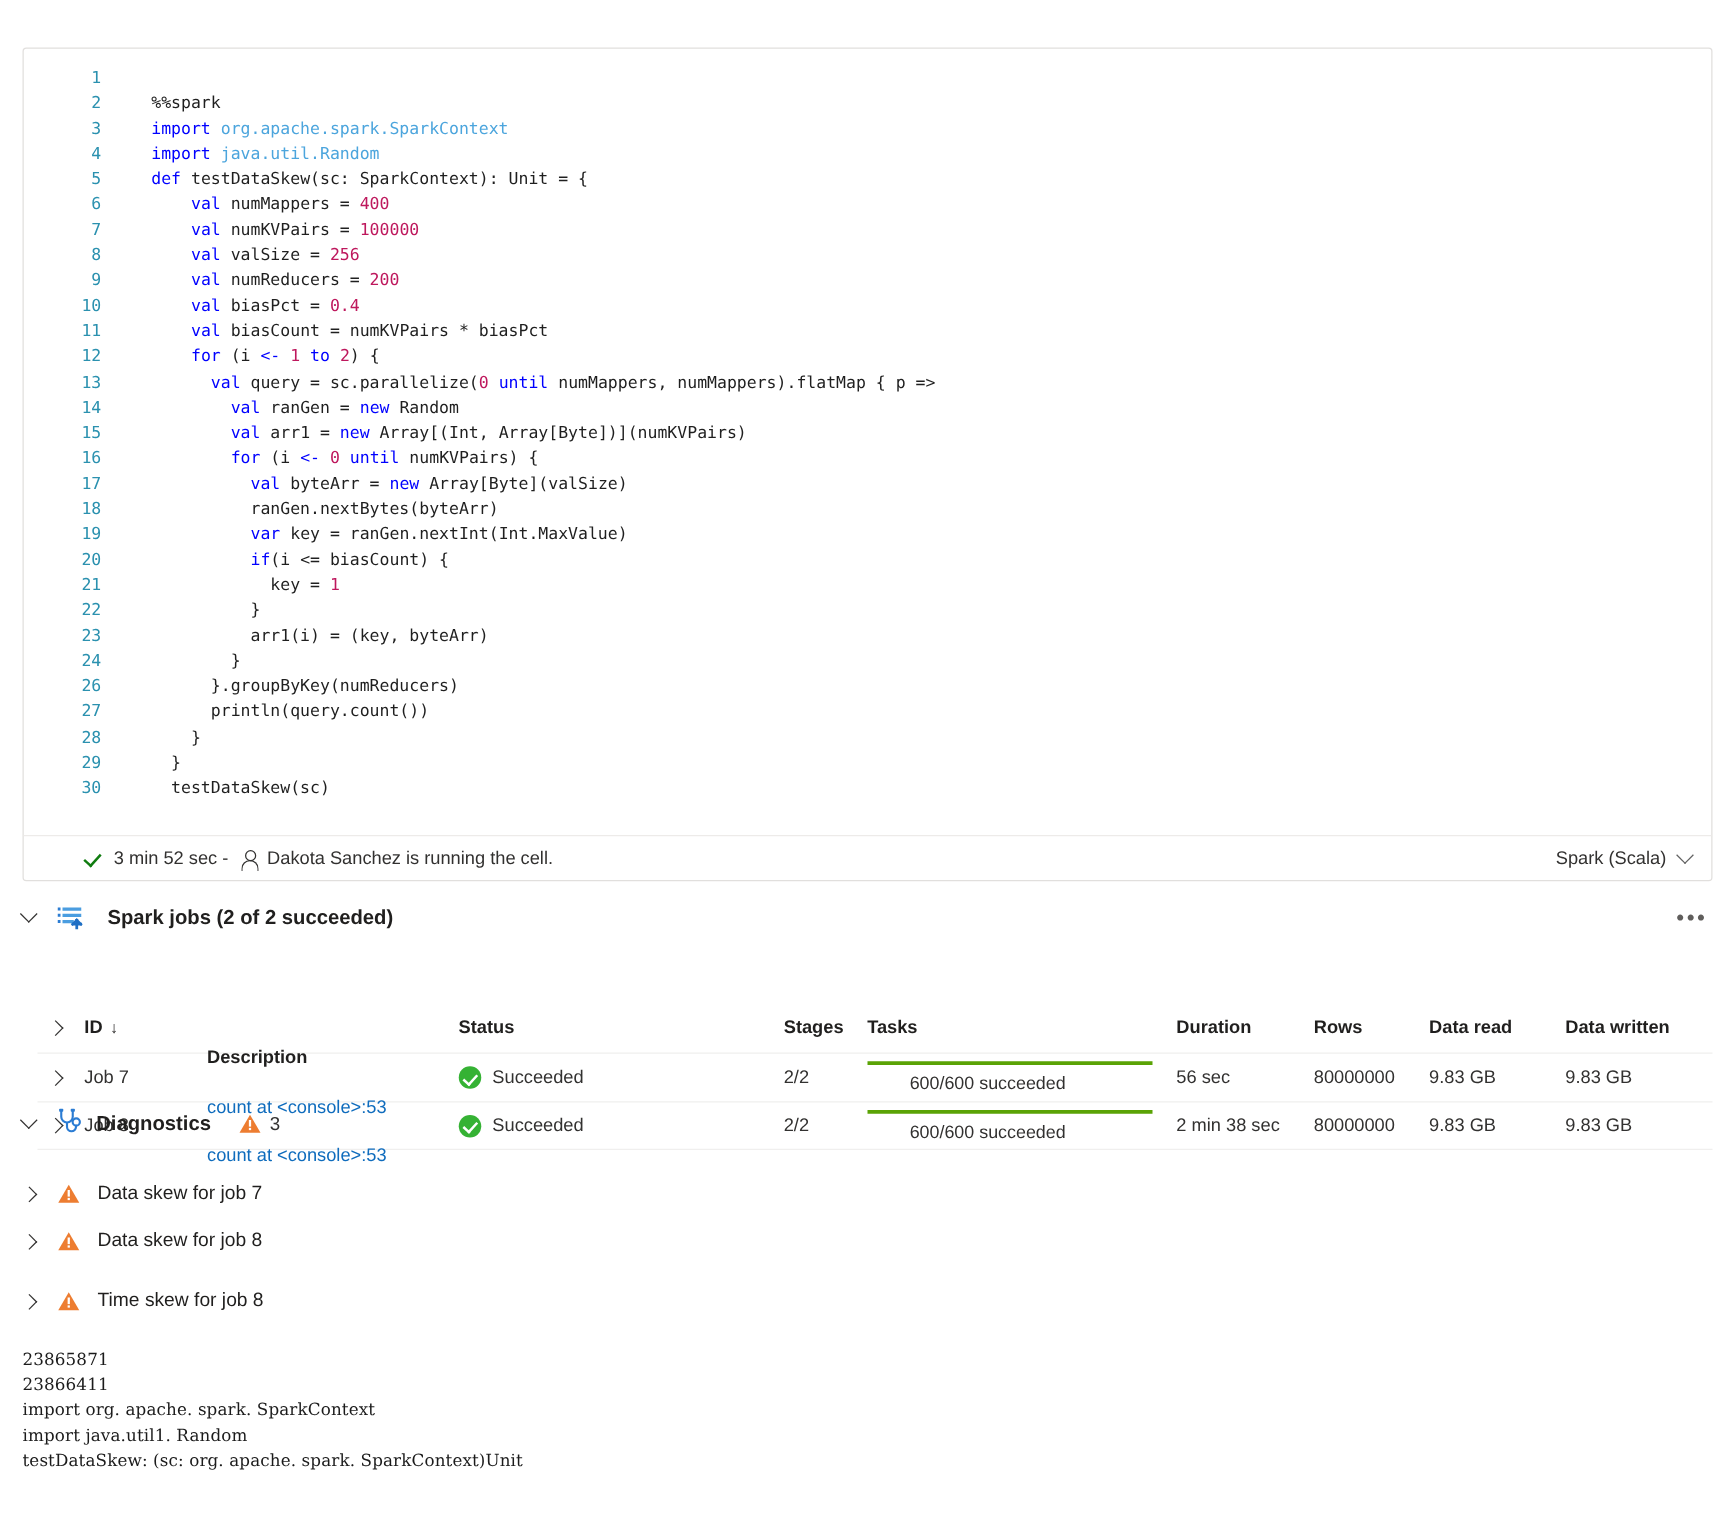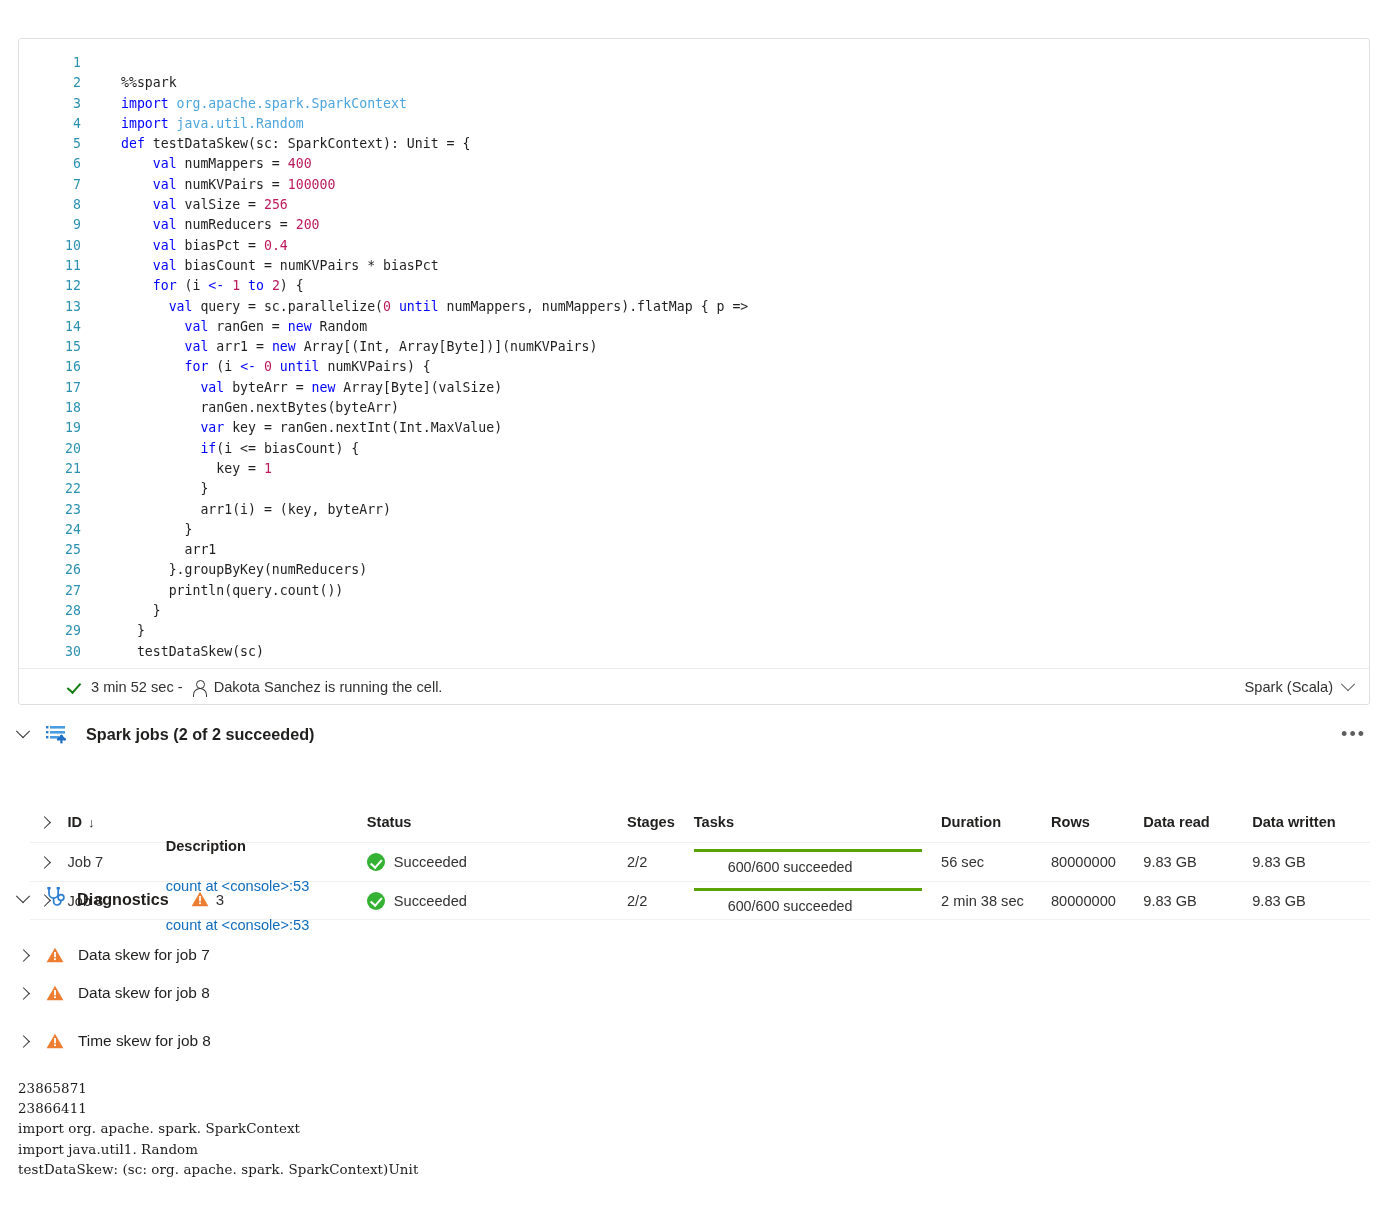--- a/index.html
+++ b/index.html
@@ -320,21 +320,20 @@
       <div class="code-line"><span class="ln">15</span><span class="code-txt"><span class="pln">        </span><span class="kw">val </span><span class="pln">arr1 = </span><span class="kw">new </span><span class="pln">Array[(Int, Array[Byte])](numKVPairs)</span></span></div>
       <div class="code-line"><span class="ln">16</span><span class="code-txt"><span class="pln">        </span><span class="kw">for </span><span class="pln">(i </span><span class="kw">&lt;- </span><span class="num">0</span><span class="kw"> until </span><span class="pln">numKVPairs) {</span></span></div>
       <div class="code-line"><span class="ln">17</span><span class="code-txt"><span class="pln">          </span><span class="kw">val </span><span class="pln">byteArr = </span><span class="kw">new </span><span class="pln">Array[Byte](valSize)</span></span></div>
       <div class="code-line"><span class="ln">18</span><span class="code-txt"><span class="pln">          ranGen.nextBytes(byteArr)</span></span></div>
       <div class="code-line"><span class="ln">19</span><span class="code-txt"><span class="pln">          </span><span class="kw">var </span><span class="pln">key = ranGen.nextInt(Int.MaxValue)</span></span></div>
       <div class="code-line"><span class="ln">20</span><span class="code-txt"><span class="pln">          </span><span class="kw">if</span><span class="pln">(i &lt;= biasCount) {</span></span></div>
       <div class="code-line"><span class="ln">21</span><span class="code-txt"><span class="pln">            key = </span><span class="num">1</span></span></div>
       <div class="code-line"><span class="ln">22</span><span class="code-txt"><span class="pln">          }</span></span></div>
       <div class="code-line"><span class="ln">23</span><span class="code-txt"><span class="pln">          arr1(i) = (key, byteArr)</span></span></div>
       <div class="code-line"><span class="ln">24</span><span class="code-txt"><span class="pln">        }</span></span></div>
-      <div class="code-line"><span class="ln">25</span><span class="code-txt"><span class="pln">        arr1</span></span></div>
       <div class="code-line"><span class="ln">26</span><span class="code-txt"><span class="pln">      }.groupByKey(numReducers)</span></span></div>
       <div class="code-line"><span class="ln">27</span><span class="code-txt"><span class="pln">      println(query.count())</span></span></div>
       <div class="code-line"><span class="ln">28</span><span class="code-txt"><span class="pln">    }</span></span></div>
       <div class="code-line"><span class="ln">29</span><span class="code-txt"><span class="pln">  }</span></span></div>
       <div class="code-line"><span class="ln">30</span><span class="code-txt"><span class="pln">  testDataSkew(sc)</span></span></div>
     </div>
 
   <div class="cell-status">
     <div class="status-left">
       <span class="check-mark"></span>

